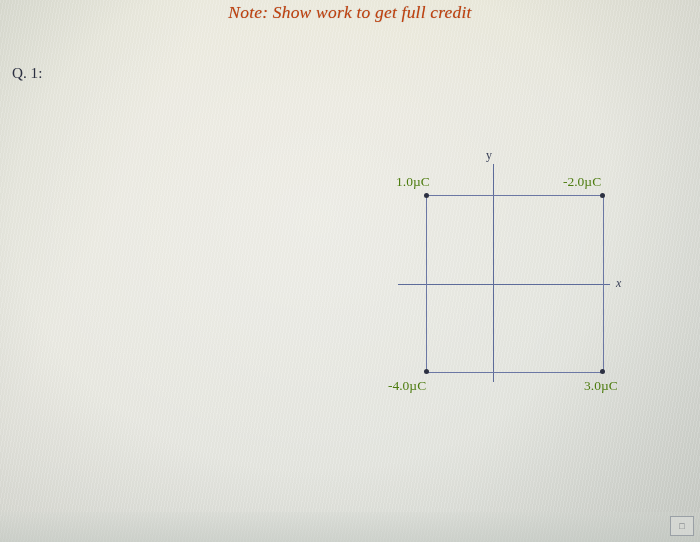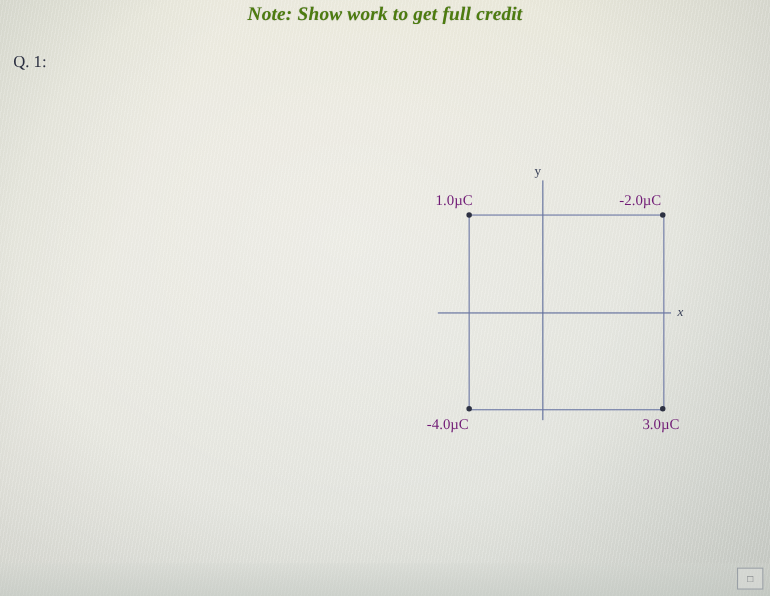--- a/index.html
+++ b/index.html
@@ -46,42 +46,42 @@
     z-index: 3;
   }
 
   
   .note-heading {
     position: absolute;
     top: 2px;
     left: 0;
     width: 100%;
     text-align: center;
-    font-weight: bold;
+    font-weight: normal;
     font-style: italic;
     font-size: 17.5px;
     letter-spacing: 0.2px;
-    color: #4d7c0f;
+    color: #c2410c;
     text-shadow: 0 0 1px rgba(60,60,80,0.35);
   }
 
   
   .question {
     position: absolute;
     top: 46px;
     left: 12px;
     width: 664px;
     font-size: 15.2px;
     line-height: 21px;
     color: #2b2f40;
   }
   .q-label {
     position: absolute;
     left: 0;
-    top: 0;
+    top: 16px;
     width: 42px;
     font-size: 15.2px;
   }
   .q-body {
     margin-left: 42px;
     text-align: justify;
     text-justify: inter-word;
   }
   .q-body .l1 { display: block; }
   .q-body .l2 { display: block; padding-left: 20px; }
@@ -145,21 +145,21 @@
     background: #2d3142;
   }
   .dot-tl { left: 36px; top: 37px; }
   .dot-tr { left: 212px; top: 37px; }
   .dot-bl { left: 36px; top: 213px; }
   .dot-br { left: 212px; top: 213px; }
 
   .chg {
     position: absolute;
     font-size: 13.5px;
-    color: #701a75;
+    color: #4d7c0f;
     white-space: nowrap;
   }
   .chg-tl { left: 8px; top: 18px; }
   .chg-tr { left: 175px; top: 18px; }
   .chg-bl { left: 0px; top: 222px; font-family: Liberation Serif, serif; }
   .chg-br { left: 196px; top: 222px; }
 
   
   .corner-box {
     position: absolute;

